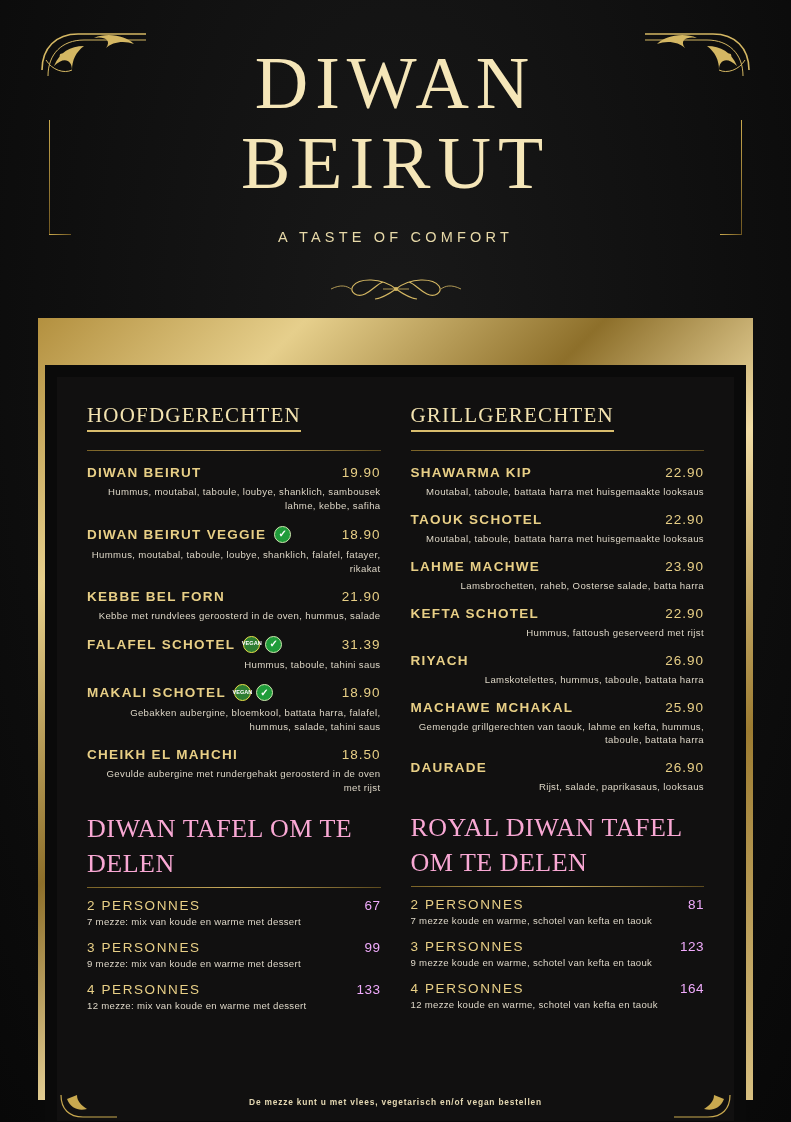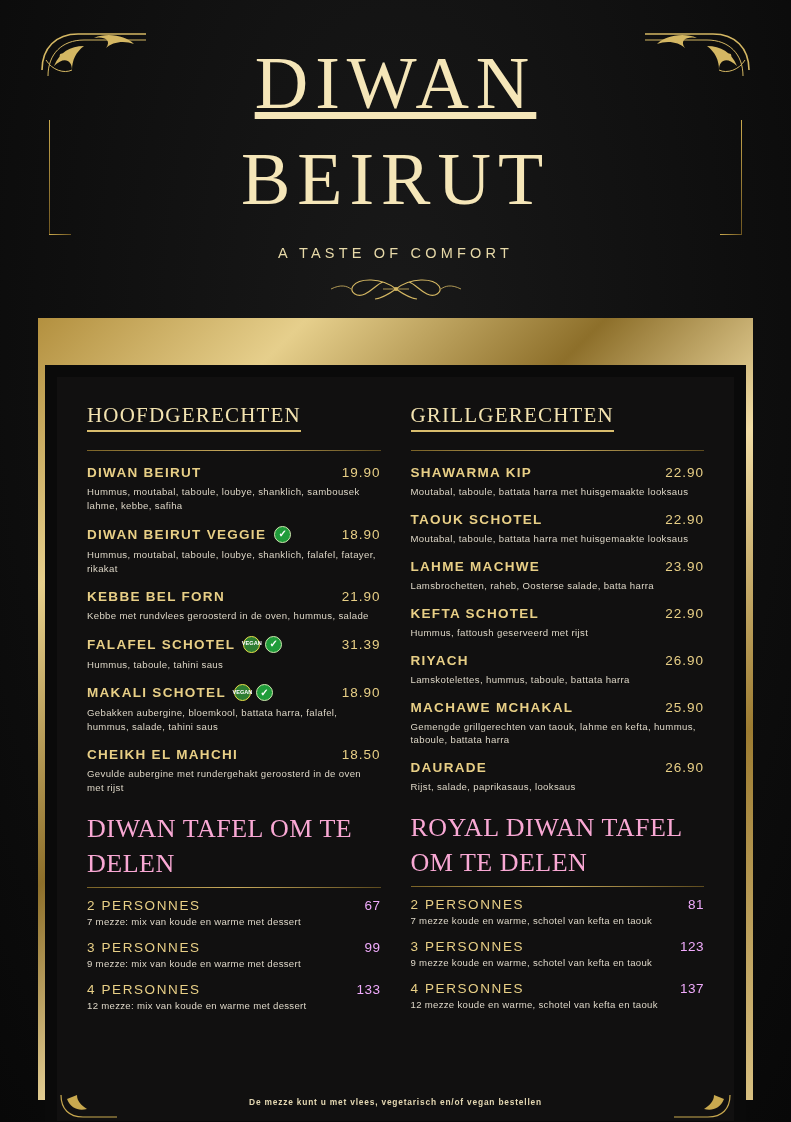--- a/index.html
+++ b/index.html
@@ -28,21 +28,21 @@
   .brand-line1, .brand-line2 {
     font-family: "Liberation Serif", serif;
     font-size: 74px;
     letter-spacing: 7px;
     line-height: 0.95;
     color: #f5e6b8;
     background: linear-gradient(180deg,#fdf3d0 0%, #e8cf8d 45%, #c9a košt 60%);
     -webkit-background-clip: text;
     font-weight: 400;
   }
-  .brand-line1 { margin-bottom: 26px; text-decoration: underline; }
+  .brand-line1 { margin-bottom: 10px; }
   .subtitle {
     margin-top: 30px;
     font-size: 14.5px;
     letter-spacing: 4.2px;
     color: #e7d9a8;
     font-weight: 400;
   }
 
   
   .corner {
@@ -113,21 +113,21 @@
     border-bottom: 2px solid #d9bd6d;
     margin: 0 0 6px 0;
     font-weight: 400;
   }
   .rule {
     height: 1px;
     background: linear-gradient(90deg,#7a6327,#c9ab5d,#5c4a1d);
     margin: 12px 0 14px 0;
   }
 
-  .item { margin-bottom: 13px; }
+  .item { margin-bottom: 13px; text-align: right; }
   .item-head {
     display: flex; align-items: center;
     gap: 8px;
   }
   .item-name {
     font-size: 13.5px;
     letter-spacing: 1.3px;
     color: #e8cf86;
     font-weight: 700;
     white-space: nowrap;
@@ -473,21 +473,21 @@
               <span class="spacer"></span>
               <span class="share-price">123</span>
             </div>
             <div class="share-desc">9 mezze koude en warme, schotel van kefta en taouk</div>
           </div>
 
           <div class="share-item">
             <div class="share-head">
               <span class="share-name">4 PERSONNES</span>
               <span class="spacer"></span>
-              <span class="share-price">137</span>
+              <span class="share-price">164</span>
             </div>
             <div class="share-desc">12 mezze koude en warme, schotel van kefta en taouk</div>
           </div>
         </div>
 
       </div>
 
       <div class="footnote">De mezze kunt u met vlees, vegetarisch en/of vegan bestellen</div>
 
      </div>

